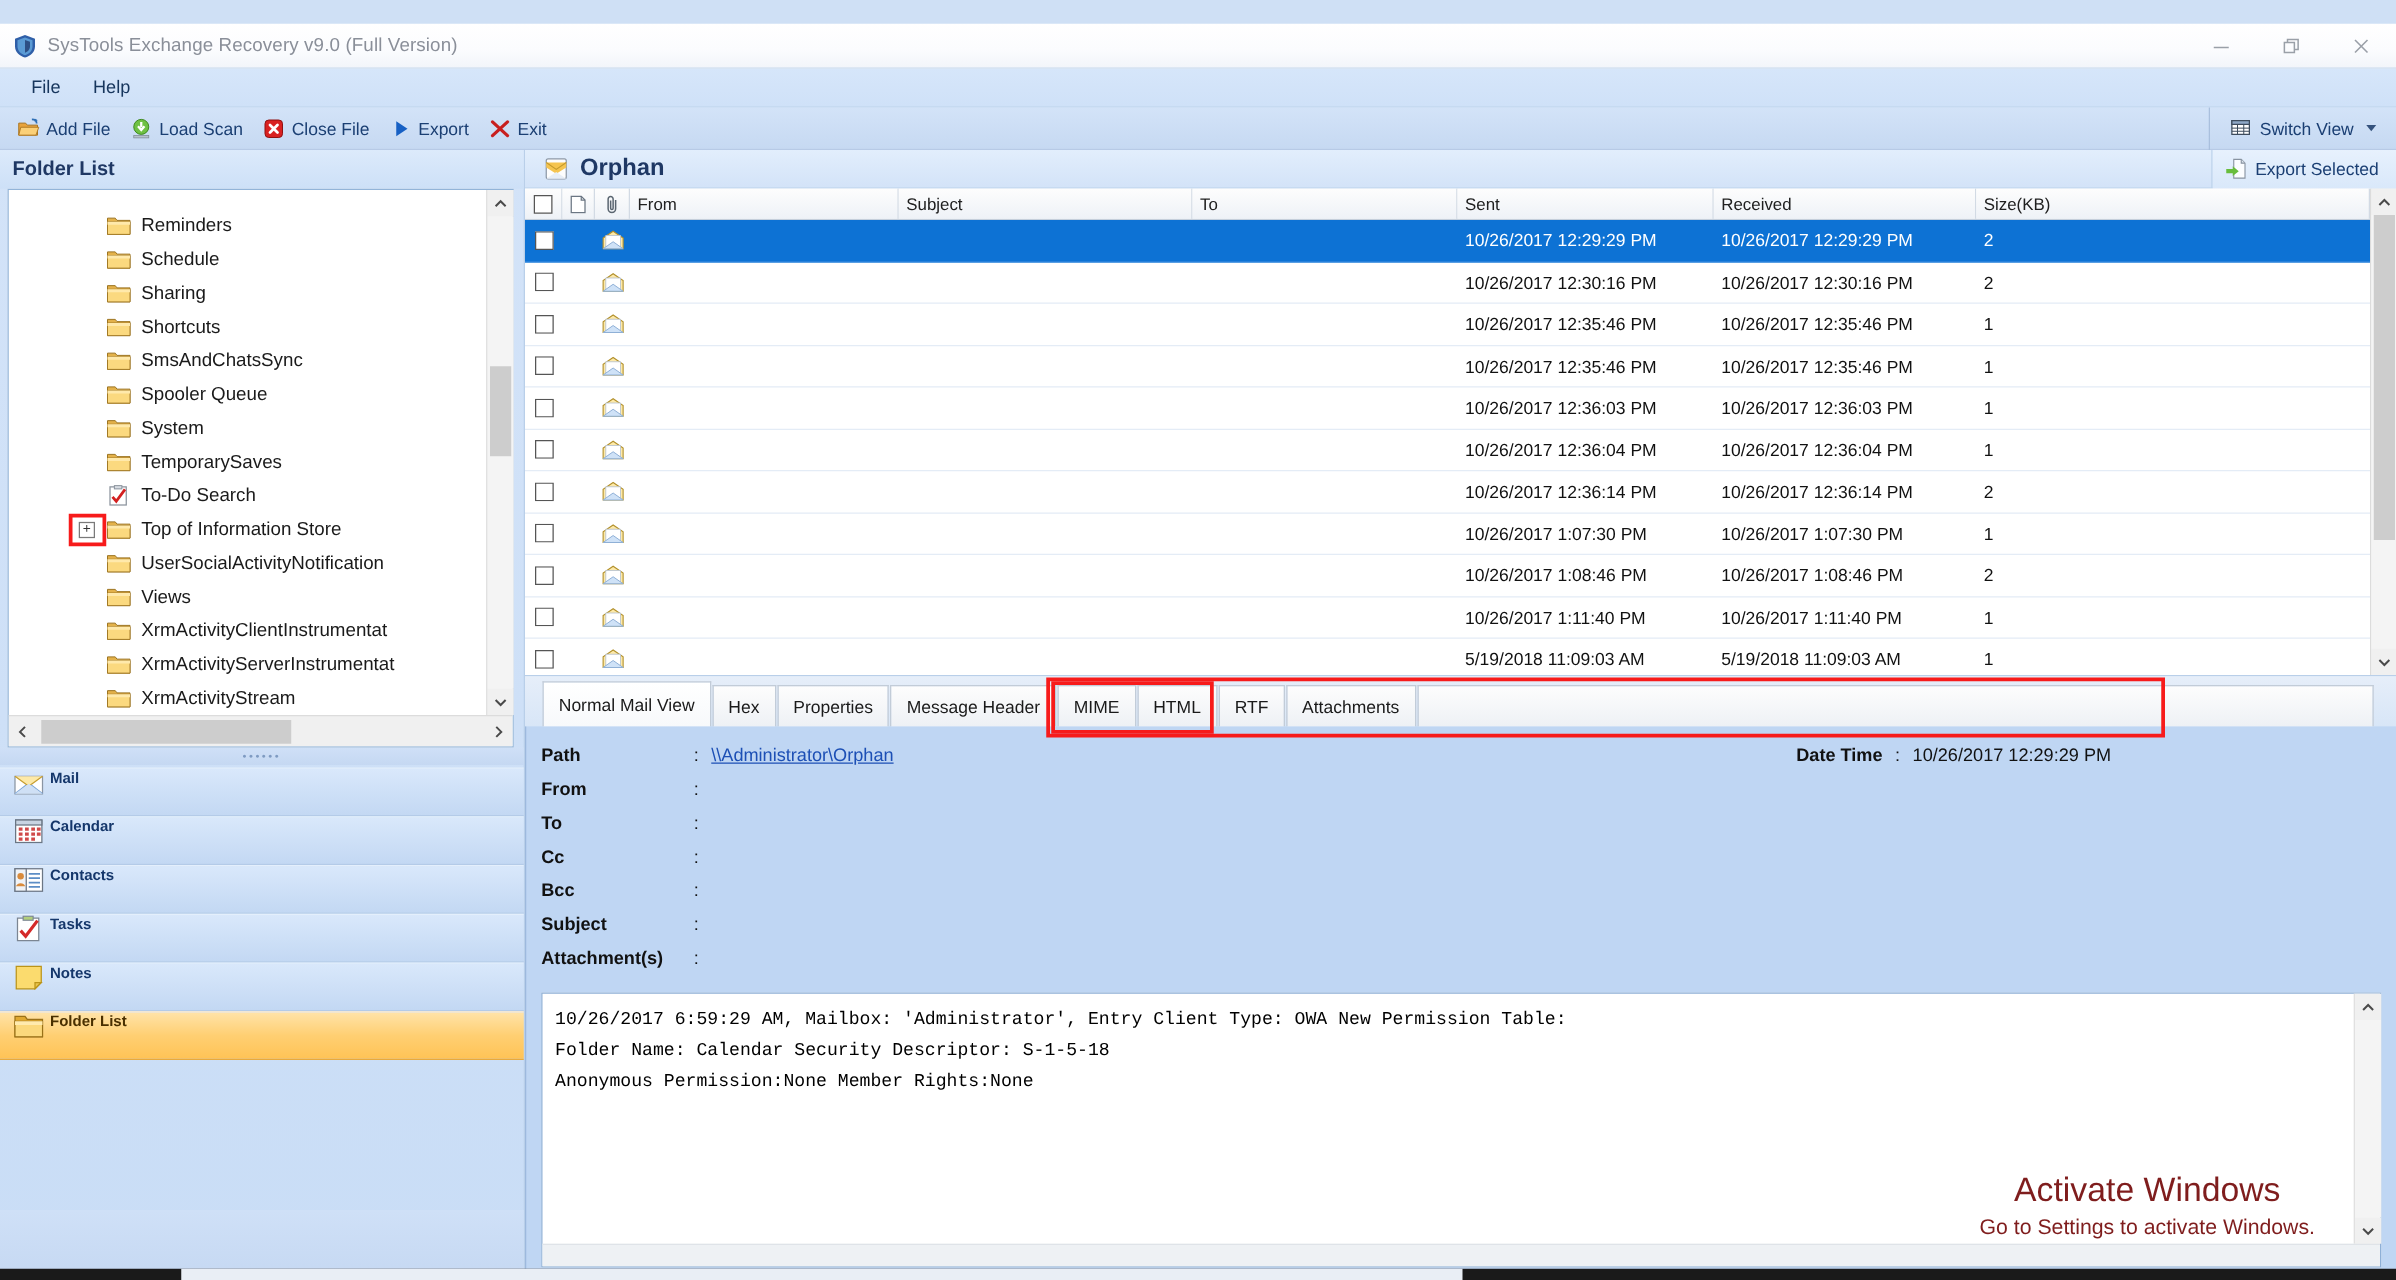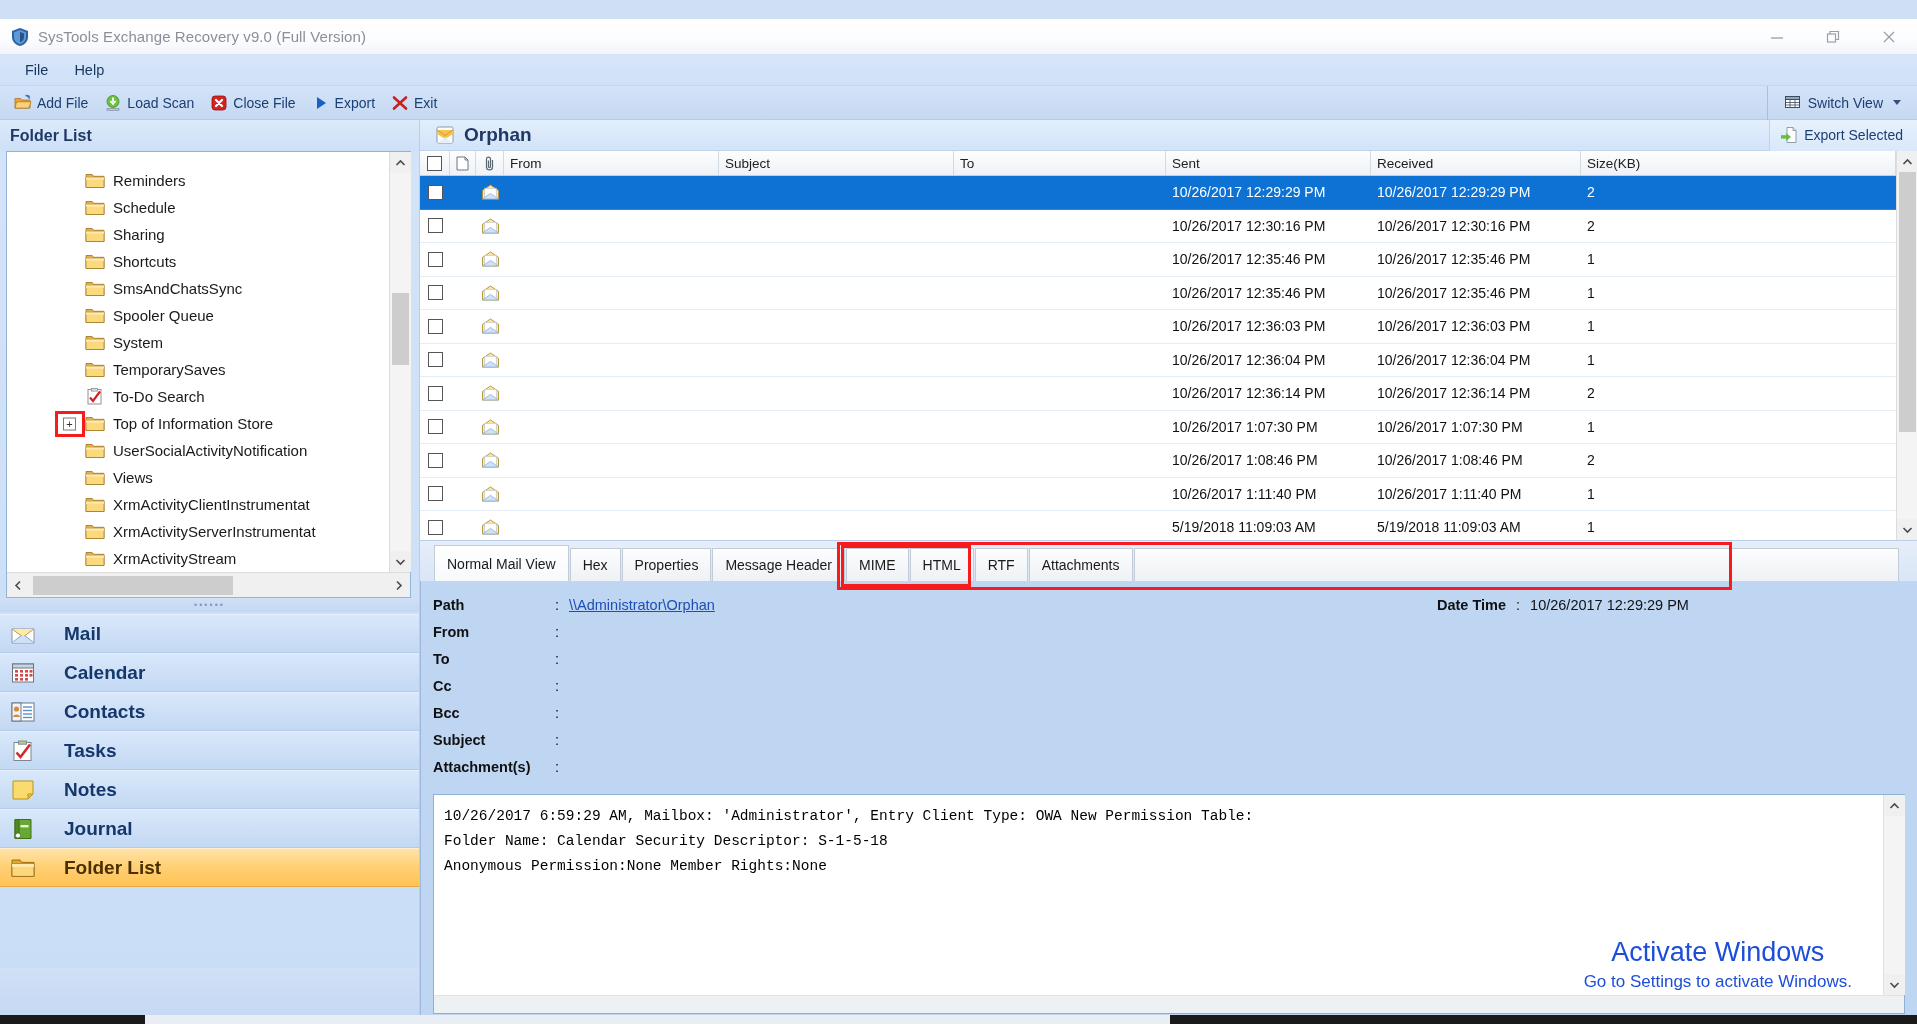--- a/index.html
+++ b/index.html
@@ -160,23 +160,23 @@
   .hs-thumb { position: absolute; top: 3px; height: 19px; background: #cdcdcd; }
 
   .grip {
     height: 14px; flex: none; display: flex; align-items: center; justify-content: center;
     background: linear-gradient(to bottom, #cfe0f7, #c5d8f2);
     color: #7f9bc2; letter-spacing: 2px; font-size: 9px;
   }
 
   .navlist { flex: 1 1 auto; padding-top: 2px; }
   .nav-item {
-    height: 39px; display: flex; align-items: center; gap: 28px;
+    height: 39px; display: flex; gap: 4px;
     padding-left: 10px;
-    font-size: 19px; font-weight: bold; color: #15376b;
+    font-size: 12px; font-weight: bold; color: #15376b;
     background: linear-gradient(to bottom, #d9e8fb 0%, #c3d8f3 100%);
     border-bottom: 1px solid #b4cbe8;
     border-top: 1px solid #e4effc;
   }
   .nav-item.active {
     background: linear-gradient(to bottom, #ffe3a8 0%, #ffcf72 50%, #ffc356 100%);
     border-top: 1px solid #ffeccb;
     border-bottom: 1px solid #e8a93c;
     color: #4a3000;
   }
@@ -321,21 +321,21 @@
     font-family: "Liberation Mono", monospace;
     font-size: 14.5px; line-height: 25px; color: #000;
     white-space: pre; min-width: 0;
   }
   .bb-vscroll { width: 21px; flex: none; background: #f4f4f4; border-left: 1px solid #e0e0e0;
                 display: flex; flex-direction: column; }
   .bb-hscroll { height: 18px; flex: none; background:#eef1f4; border-top:1px solid #dfe3e8; }
 
   .watermark {
     position: absolute; right: 52px; bottom: 18px;
-    text-align: center; color: #1d4ed8; pointer-events: none;
+    text-align: center; color: #7f1d1d; pointer-events: none;
   }
   .wm1 { font-size: 27px; line-height: 34px; }
   .wm2 { font-size: 17px; line-height: 26px; }
 
   
   .statusbar {
     height: 33px; flex: none; display: flex; align-items: center;
     padding-left: 12px;
     background: linear-gradient(to bottom, #d3e3f8, #c6d9f2);
     border-top: 1px solid #b4cbe8;
@@ -678,29 +678,20 @@
               </svg></span>
             <span>Tasks</span>
           </div>
           <div class="nav-item">
             <span class="nav-ico"><svg width="26" height="22" viewBox="0 0 26 22">
                 <path d="M3 2 h20 v13 l-5 5 H3 Z" fill="#fbdb6e" stroke="#bb9418" stroke-width="1"></path>
                 <path d="M23 15 l-5 5 v-5 Z" fill="#e9c44c" stroke="#bb9418" stroke-width="1"></path>
               </svg></span>
             <span>Notes</span>
           </div>
-          <div class="nav-item">
-            <span class="nav-ico"><svg width="26" height="22" viewBox="0 0 26 22">
-                <path d="M5 1.5 h16 v19 H5 Z" fill="#66a832" stroke="#3f6f1c" stroke-width="1"></path>
-                <path d="M5 1.5 h4 v19 H5 Z" fill="#4d8c22" stroke="#3f6f1c" stroke-width="1"></path>
-                <rect x="10.5" y="7" width="8" height="2.4" fill="#e9f3dc"></rect>
-                <circle cx="8" cy="17.5" r="2.6" fill="#fff" stroke="#3f6f1c" stroke-width=".8"></circle>
-              </svg></span>
-            <span>Journal</span>
-          </div>
           <div class="nav-item active">
             <span class="nav-ico"><svg width="26" height="22" viewBox="0 0 26 22">
                 <path d="M2 3 h8 l1.8 2.4 H24 v14 H2 Z" fill="#dfa830" stroke="#9a7118" stroke-width="1"></path>
                 <path d="M2 7 H24 v12.4 H2 Z" fill="#fbd87c" stroke="#9a7118" stroke-width=".9"></path>
                 <path d="M2 7 H24 v3 H2 Z" fill="#ffeaae"></path>
               </svg></span>
             <span>Folder List</span>
           </div>
         </div>
       <div class="nav-pad"></div>

